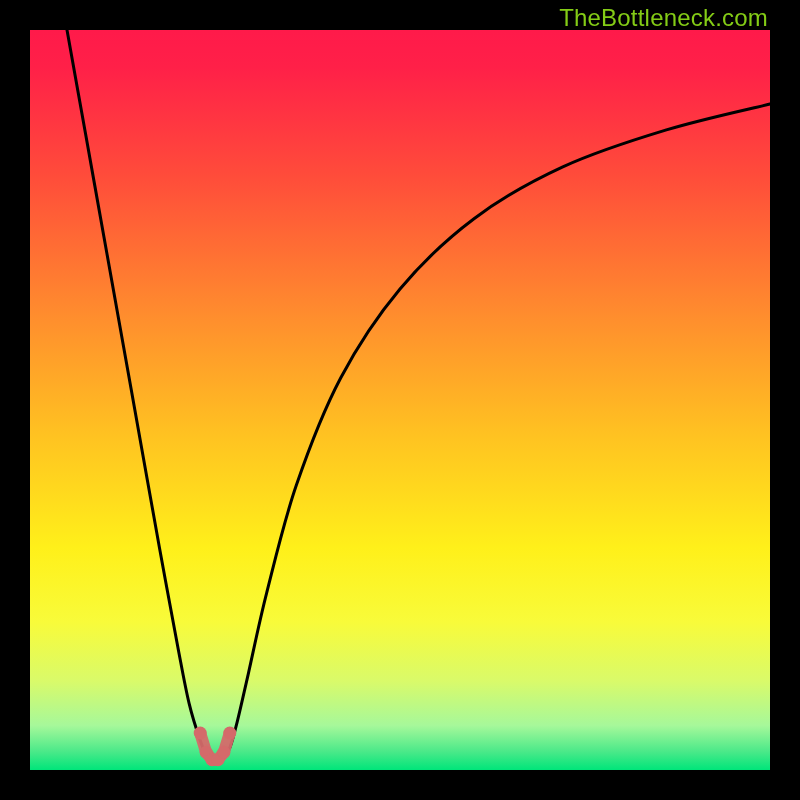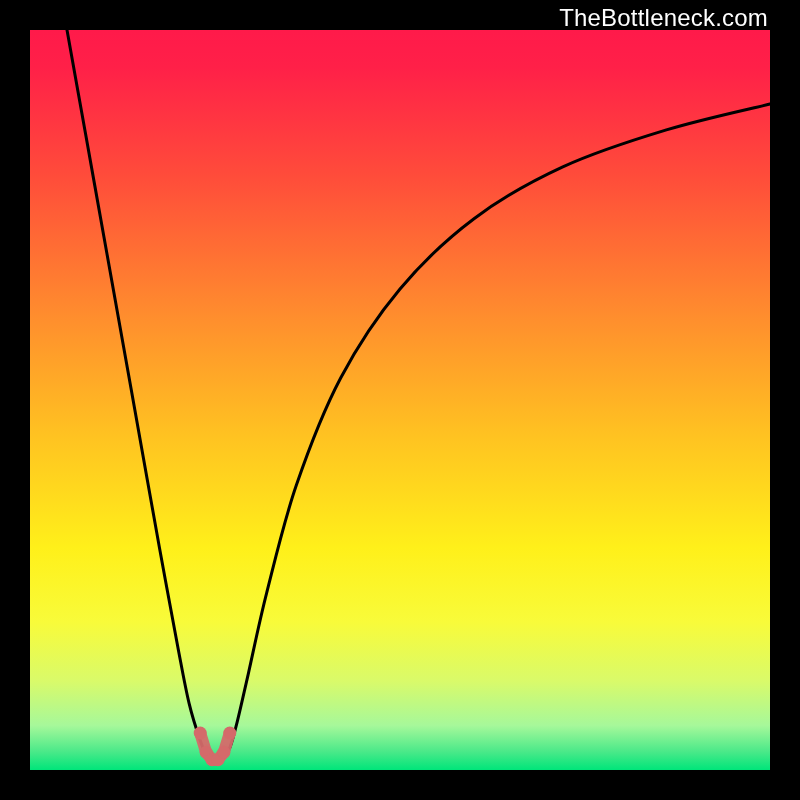--- a/index.html
+++ b/index.html
@@ -23,21 +23,21 @@
     position: absolute;
     left: 0;
     top: 0;
     width: 740px;
     height: 740px;
   }
   .watermark {
     position: absolute;
     top: 4px;
     right: 32px;
-    color: #ffffff;
+    color: #84cc16;
     font-size: 24px;
     font-weight: 500;
     letter-spacing: 0.2px;
     user-select: none;
   }
   svg.curve {
     position: absolute;
     left: 0;
     top: 0;
     width: 740px;

